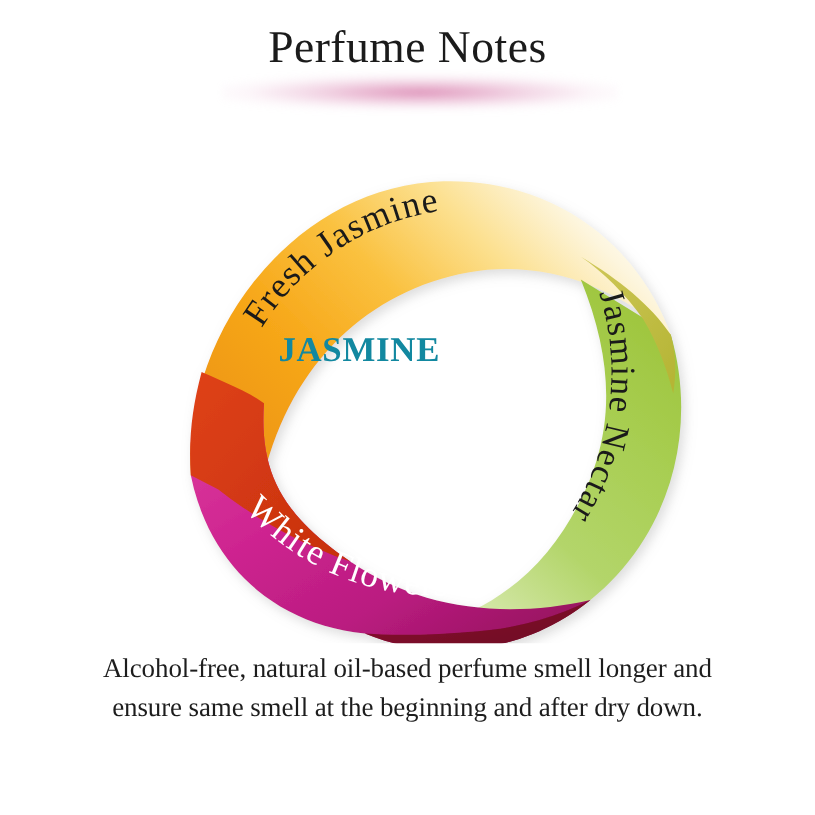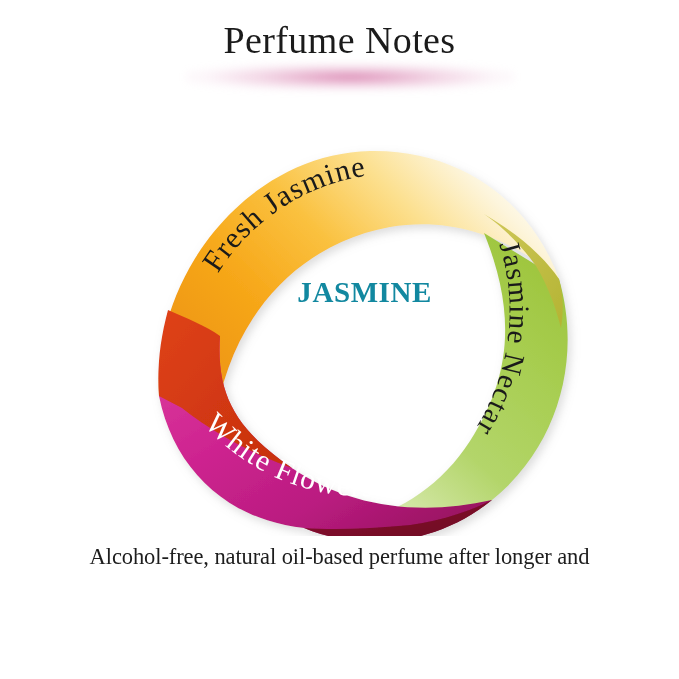--- a/index.html
+++ b/index.html
@@ -72,21 +72,21 @@
     display: block;
     width: 470px;
     height: 440px;
   }
 
   .center-label {
     position: absolute;
     left: 232px;
     top: 272px;
     width: 200px;
-    text-align: right;
+    text-align: left;
     font-family: "Liberation Serif", "DejaVu Serif", serif;
     font-size: 29px;
     font-weight: 700;
     color: #1288a0;
     line-height: 41px;
     letter-spacing: 0.6px;
     pointer-events: none;
   }
   .center-label .l2 { display: block; }
 
@@ -221,16 +221,17 @@
         <textPath href="#pathWhite" startOffset="16%" id="tpWhite">White Flowers</textPath>
       </text>
     </svg>
   </div>
 
   <div class="center-label">
     <span>JASMINE</span>
   </div>
 
   <div class="caption">
-    <span class="line">Alcohol-free, natural oil-based perfume after longer and</span>
+    <span class="line">Alcohol-free, natural oil-based perfume smell longer and</span>
+    <span class="line">ensure same smell at the beginning and after dry down.</span>
   </div>
 
 </div>
 
 </body></html>

